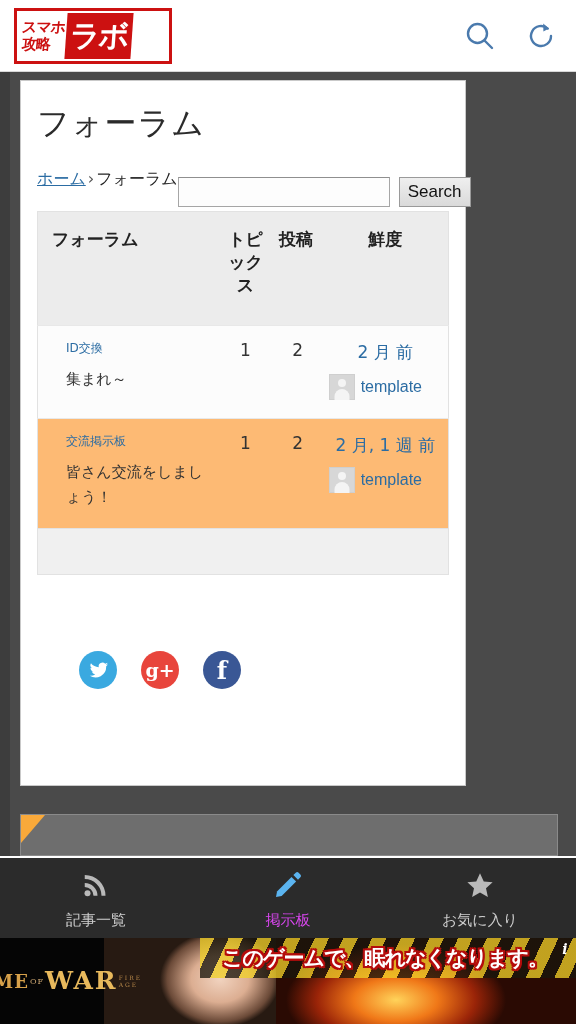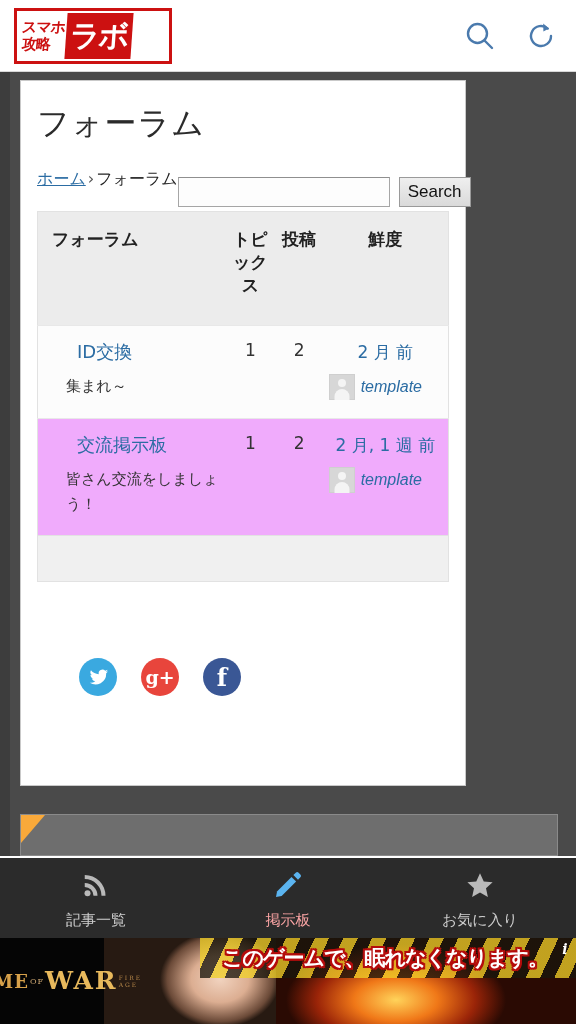--- a/index.html
+++ b/index.html
@@ -181,31 +181,30 @@
   .th-topics { text-align: center; width: 70px; }
   .th-posts  { text-align: left; width: 62px; }
   .th-fresh  { text-align: center; }
 
   .forum-table td {
     padding: 14px 6px 18px 6px;
     vertical-align: top;
     border-top: 1px solid #e8e8e8;
     background: #fcfcfc;
   }
-  .row-alt td { background: #f0abfc; }
+  .row-alt td { background: #fdba74; }
 
   .cell-name { padding-left: 28px !important; }
   .forum-link {
     display: block;
-    font-size: 18px;
+    font-size: 12px;
     color: #2b6ca3;
     text-decoration: none;
     font-family: "DejaVu Sans", sans-serif;
     white-space: nowrap;
-    margin-left: 11px;
   }
   .forum-desc {
     margin-top: 10px;
     font-size: 15px;
     line-height: 25px;
     color: #333;
     max-width: 172px;
     font-family: "DejaVu Sans", sans-serif;
   }
 
@@ -225,21 +224,20 @@
     display: block;
     font-family: "DejaVu Sans", sans-serif;
   }
   .fresh-user {
     margin-top: 10px;
     display: flex;
     align-items: center;
     justify-content: flex-end;
     gap: 6px;
     padding-right: 20px;
-    font-style: italic;
   }
   .avatar {
     width: 26px; height: 26px;
     background: #d7d7d7;
     border: 1px solid #cfcfcf;
     position: relative;
     flex: none;
   }
   .avatar::before {
     content: "";
@@ -333,21 +331,21 @@
     justify-content: center;
     gap: 7px;
     cursor: pointer;
     padding-top: 4px;
   }
   .nav-label {
     font-size: 15px;
     color: #cfcfcf;
     font-family: "DejaVu Sans", sans-serif;
   }
-  .nav-item.active .nav-label { color: #fca5a5; }
+  .nav-item.active .nav-label { color: #d946ef; }
 
   
   .ad-banner {
     position: absolute;
     left: 0;
     top: 938px;
     width: 576px;
     height: 86px;
     overflow: hidden;
     background: #120d09;

